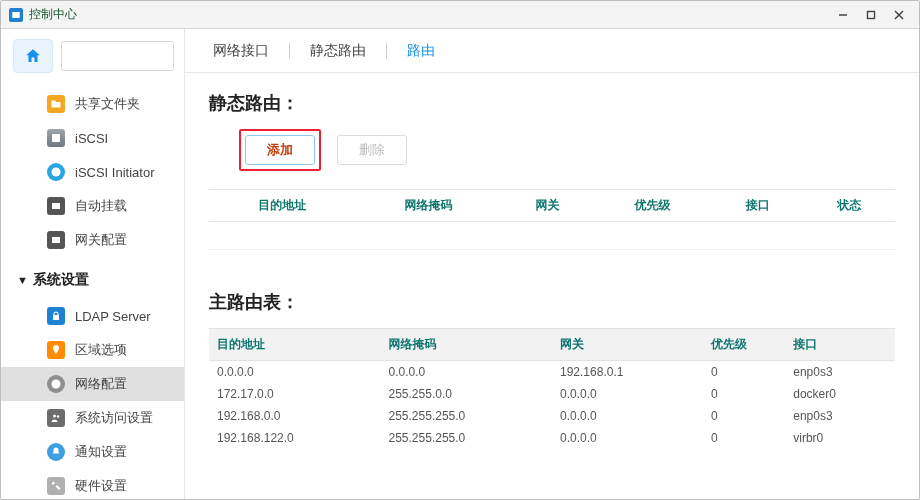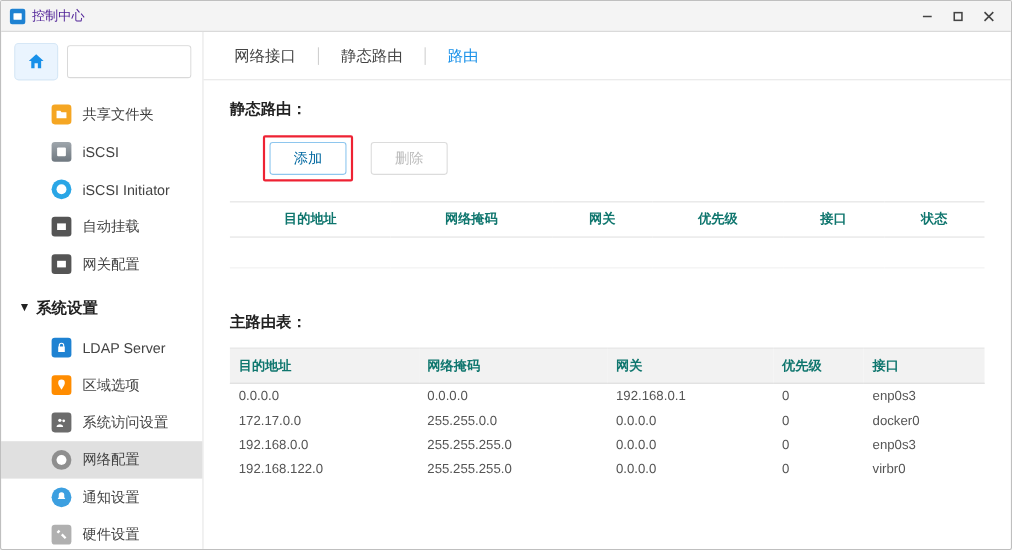--- a/index.html
+++ b/index.html
@@ -4,21 +4,21 @@
 <style>
   * { box-sizing: border-box; margin: 0; padding: 0; }
   html, body { height: 100%; font-family: "Microsoft YaHei", Arial, sans-serif; font-size: 13px; color: #333; }
   body { background: #fff; }
   .window { width: 920px; height: 500px; border: 1px solid #bfbfbf; border-radius: 2px; background: #fff; display: flex; flex-direction: column; overflow: hidden; box-shadow: 0 0 3px rgba(0,0,0,.08); }
 
   
   .titlebar { height: 28px; background: #f4f4f4; border-bottom: 1px solid #d7d7d7; display: flex; align-items: center; padding: 0 8px; }
   .titlebar .app-icon { width: 14px; height: 14px; background: #1e82d2; border-radius: 2px; margin-right: 6px; display: flex; align-items: center; justify-content: center; }
   .titlebar .app-icon svg { width: 10px; height: 10px; fill: #fff; }
-  .titlebar .title { font-size: 12px; color: #4c1d95; }
+  .titlebar .title { font-size: 12px; color: #14532d; }
   .titlebar .spacer { flex: 1; }
   .titlebar .win-btn { width: 24px; height: 16px; display: flex; align-items: center; justify-content: center; font-size: 12px; color: #444; margin-left: 4px; cursor: pointer; }
   .titlebar .win-btn svg { width: 10px; height: 10px; stroke: #444; fill: none; stroke-width: 1.4; }
 
   
   .body { flex: 1; display: flex; min-height: 0; }
 
   
   .sidebar { width: 184px; border-right: 1px solid #e6e6e6; display: flex; flex-direction: column; overflow-y: auto; }
   .search-row { display: flex; align-items: center; gap: 8px; padding: 10px 10px 10px 12px; }
@@ -52,24 +52,24 @@
   .chip-tools  { background: #b0b0b0; }
 
   
   .content { flex: 1; display: flex; flex-direction: column; min-width: 0; }
   .tabs { height: 44px; border-bottom: 1px solid #e6e6e6; display: flex; align-items: center; padding: 0 18px; font-family: Liberation Serif, serif; }
   .tab { padding: 0 10px; font-size: 14px; color: #444; cursor: pointer; position: relative; }
   .tab.active { color: #1790e9; }
   .tab-sep { width: 1px; height: 16px; background: #d0d0d0; margin: 0 10px; }
 
   .scroll { flex: 1; overflow-y: auto; padding: 18px 24px 24px; }
-  .section-label { font-size: 14px; color: #222; font-weight: 600; margin-bottom: 14px; }
+  .section-label { font-size: 18px; color: #222; font-weight: 600; margin-bottom: 14px; }
   .btn-row { display: flex; align-items: center; gap: 16px; margin-bottom: 18px; padding-left: 30px; }
   .btn { min-width: 70px; height: 30px; border: 1px solid #bfbfbf; background: #fff; border-radius: 3px; font-size: 13px; color: #666; display: flex; align-items: center; justify-content: center; cursor: pointer; }
-  .btn.primary { color: #0369a1; border-color: #8ec6ee; }
+  .btn.primary { color: #c2410c; border-color: #8ec6ee; font-weight: bold; }
   .btn.disabled { color: #bcbcbc; border-color: #dcdcdc; cursor: default; }
   .highlight-box { padding: 4px; border: 2px solid #e23; border-radius: 2px; }
 
   
   .tbl { width: 100%; border-collapse: collapse; }
   .tbl.bg-head thead th { background: #f2f2f2; }
   .tbl thead th { text-align: left; font-weight: 600; color: #0f766e; border-top: 1px solid #e2e2e2; border-bottom: 1px solid #e2e2e2; padding: 7px 8px; font-size: 12px; }
   .tbl.first th { text-align: center; }
   .tbl.first { margin-bottom:40px; }
   .empty-row td { height: 28px; border-bottom: 1px solid #eee; }
@@ -185,38 +185,38 @@
             <span>LDAP Server</span>
           </div>
           <div class="sb-item">
             <span class="sb-icon chip chip-orange2">
               <svg viewBox="0 0 24 24">
                 <path d="M12 2a6 6 0 016 6c0 4-6 12-6 12S6 12 6 8a6 6 0 016-6z"></path>
               </svg>
             </span>
             <span>区域选项</span>
           </div>
+          <div class="sb-item active">
+            <span class="sb-icon chip chip-gray2">
+              <svg viewBox="0 0 24 24">
+                <circle cx="12" cy="12" r="9"></circle>
+                <path d="M3 12h18M12 3c3 3 3 15 0 18M12 3c-3 3-3 15 0 18" fill="none" stroke="#fff" stroke-width="1.2"></path>
+              </svg>
+            </span>
+            <span>网络配置</span>
+          </div>
           <div class="sb-item">
             <span class="sb-icon chip chip-dark">
               <svg viewBox="0 0 24 24">
                 <circle cx="9" cy="8" r="3"></circle>
                 <circle cx="16" cy="9" r="2.5"></circle>
                 <path d="M3 20c0-3 3-5 6-5s6 2 6 5"></path>
               </svg>
             </span>
             <span>系统访问设置</span>
-          </div>
-          <div class="sb-item active">
-            <span class="sb-icon chip chip-gray2">
-              <svg viewBox="0 0 24 24">
-                <circle cx="12" cy="12" r="9"></circle>
-                <path d="M3 12h18M12 3c3 3 3 15 0 18M12 3c-3 3-3 15 0 18" fill="none" stroke="#fff" stroke-width="1.2"></path>
-              </svg>
-            </span>
-            <span>网络配置</span>
           </div>
           <div class="sb-item">
             <span class="sb-icon chip chip-bluebell">
               <svg viewBox="0 0 24 24">
                 <path d="M12 3a5 5 0 015 5v4l2 3H5l2-3V8a5 5 0 015-5z"></path>
               </svg>
             </span>
             <span>通知设置</span>
           </div>
           <div class="sb-item">

